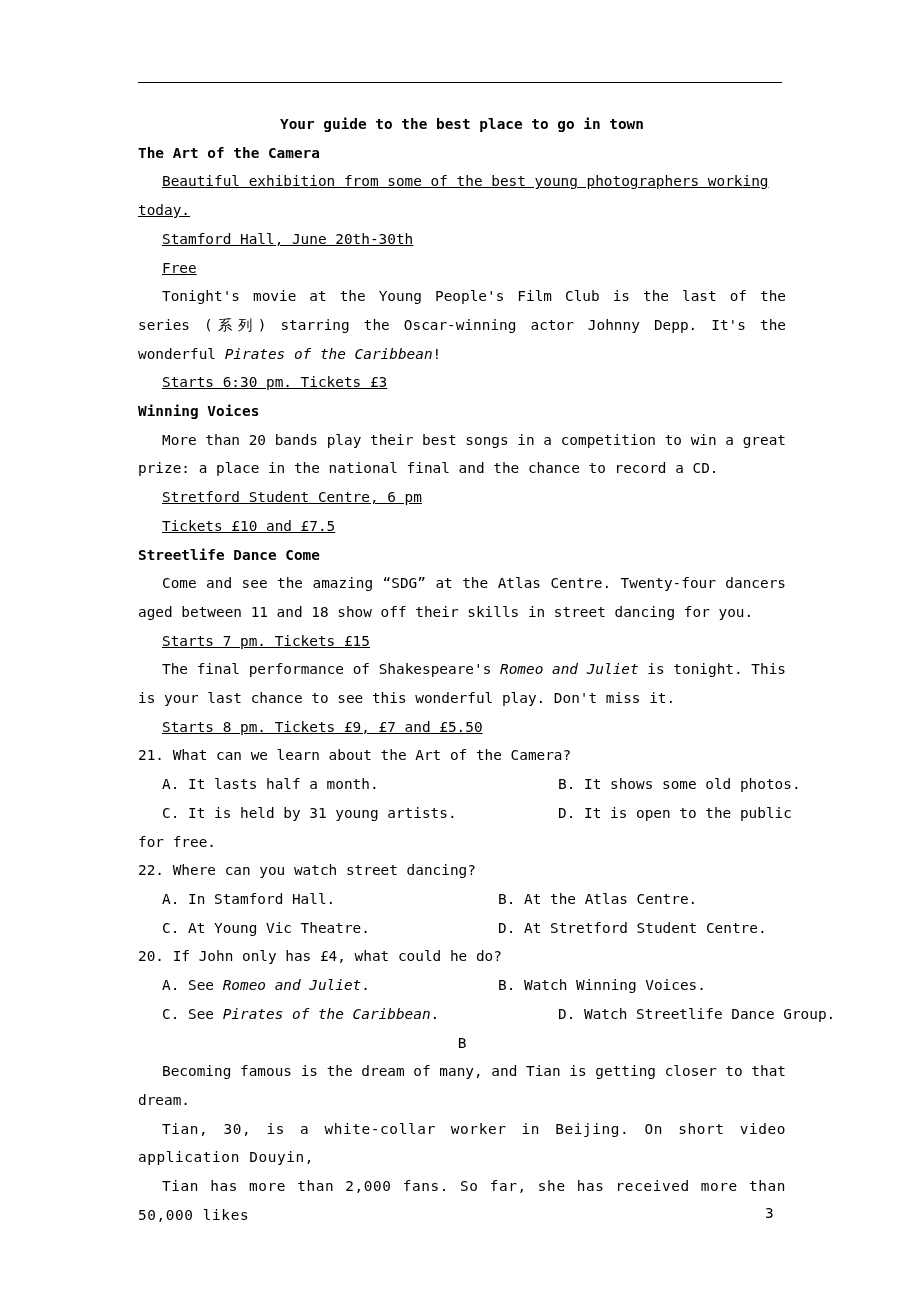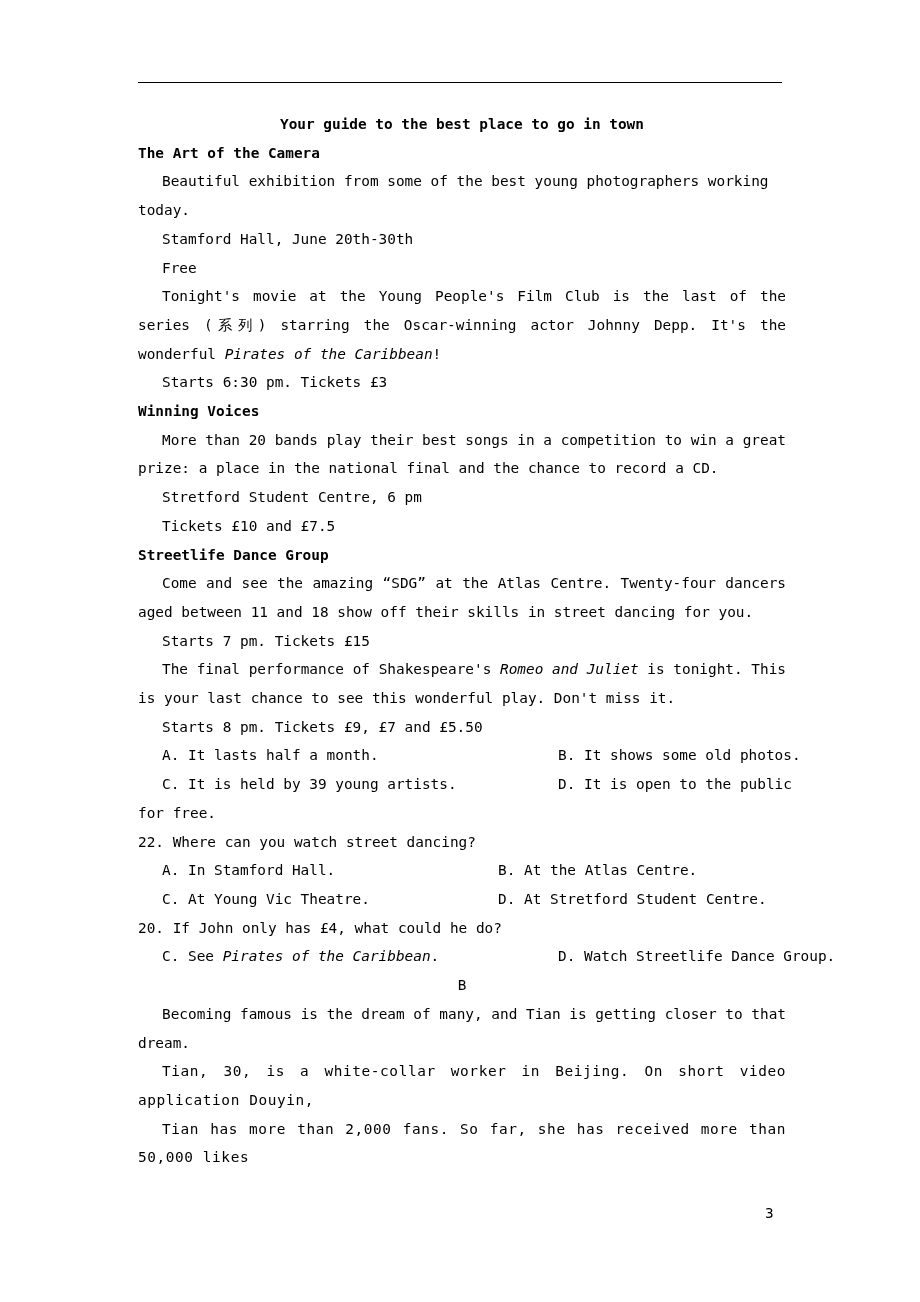--- a/index.html
+++ b/index.html
@@ -48,20 +48,21 @@
   .para {
     text-indent: 24px;
     text-align: justify;
     text-justify: inter-word;
   }
   .para-noindent {
     text-indent: 0;
   }
   .indent-line {
     text-indent: 24px;
+    text-decoration: underline;
   }
   em {
     font-style: italic;
   }
   .qline {
     text-indent: 0;
   }
   .opts {
     position: relative;
     display: block;
@@ -116,48 +117,53 @@
     <div class="indent-line">Free</div>
 
     <div class="para"><span>Tonight's movie at the Young People's Film Club is the last of the series (系列) starring the Oscar-winning actor Johnny Depp. It's the wonderful </span><em>Pirates of the Caribbean</em><span>!</span></div>
     <div class="indent-line">Starts 6:30 pm. Tickets £3</div>
 
     <div class="heading">Winning Voices</div>
     <div class="para">More than 20 bands play their best songs in a competition to win a great prize: a place in the national final and the chance to record a CD.</div>
     <div class="indent-line">Stretford Student Centre, 6 pm</div>
     <div class="indent-line">Tickets £10 and £7.5</div>
 
-    <div class="heading">Streetlife Dance Group</div>
+    <div class="heading">Streetlife Dance Come</div>
     <div class="para">Come and see the amazing “SDG” at the Atlas Centre. Twenty-four dancers aged between 11 and 18 show off their skills in street dancing for you.</div>
     <div class="indent-line">Starts 7 pm. Tickets £15</div>
 
     <div class="para"><span>The final performance of Shakespeare's </span><em>Romeo and Juliet</em><span> is tonight. This is your last chance to see this wonderful play. Don't miss it.</span></div>
     <div class="indent-line">Starts 8 pm. Tickets £9, £7 and £5.50</div>
 
+    <div class="qline">21. What can we learn about the Art of the Camera?</div>
     <div class="opts">
       <span>A. It lasts half a month.</span>
       <span class="opt-b wide">B. It shows some old photos.</span>
     </div>
     <div class="opts">
-      <span>C. It is held by 39 young artists.</span>
+      <span>C. It is held by 31 young artists.</span>
       <span class="opt-b wide">D. It is open to the public</span>
     </div>
     <div class="qline">for free.</div>
 
     <div class="qline">22. Where can you watch street dancing?</div>
     <div class="opts">
       <span>A. In Stamford Hall.</span>
       <span class="opt-b narrow">B. At the Atlas Centre.</span>
     </div>
     <div class="opts">
       <span>C. At Young Vic Theatre.</span>
       <span class="opt-b narrow">D. At Stretford Student Centre.</span>
     </div>
 
     <div class="qline">20. If John only has £4, what could he do?</div>
+    <div class="opts">
+      <span><span>A. See </span><em>Romeo and Juliet</em><span>.</span></span>
+      <span class="opt-b narrow">B. Watch Winning Voices.</span>
+    </div>
     <div class="opts">
       <span><span>C. See </span><em>Pirates of the Caribbean</em><span>.</span></span>
       <span class="opt-b wide">D. Watch Streetlife Dance Group.</span>
     </div>
 
     <div class="section-letter">B</div>
     <div class="body-para">Becoming famous is the dream of many, and Tian is getting closer to that dream.</div>
     <div class="body-para tight">Tian, 30, is a white-collar worker in Beijing. On short video application Douyin,</div>
     <div class="body-para tight para-noindent">Tian has more than 2,000 fans. So far, she has received more than 50,000 likes</div>
 

